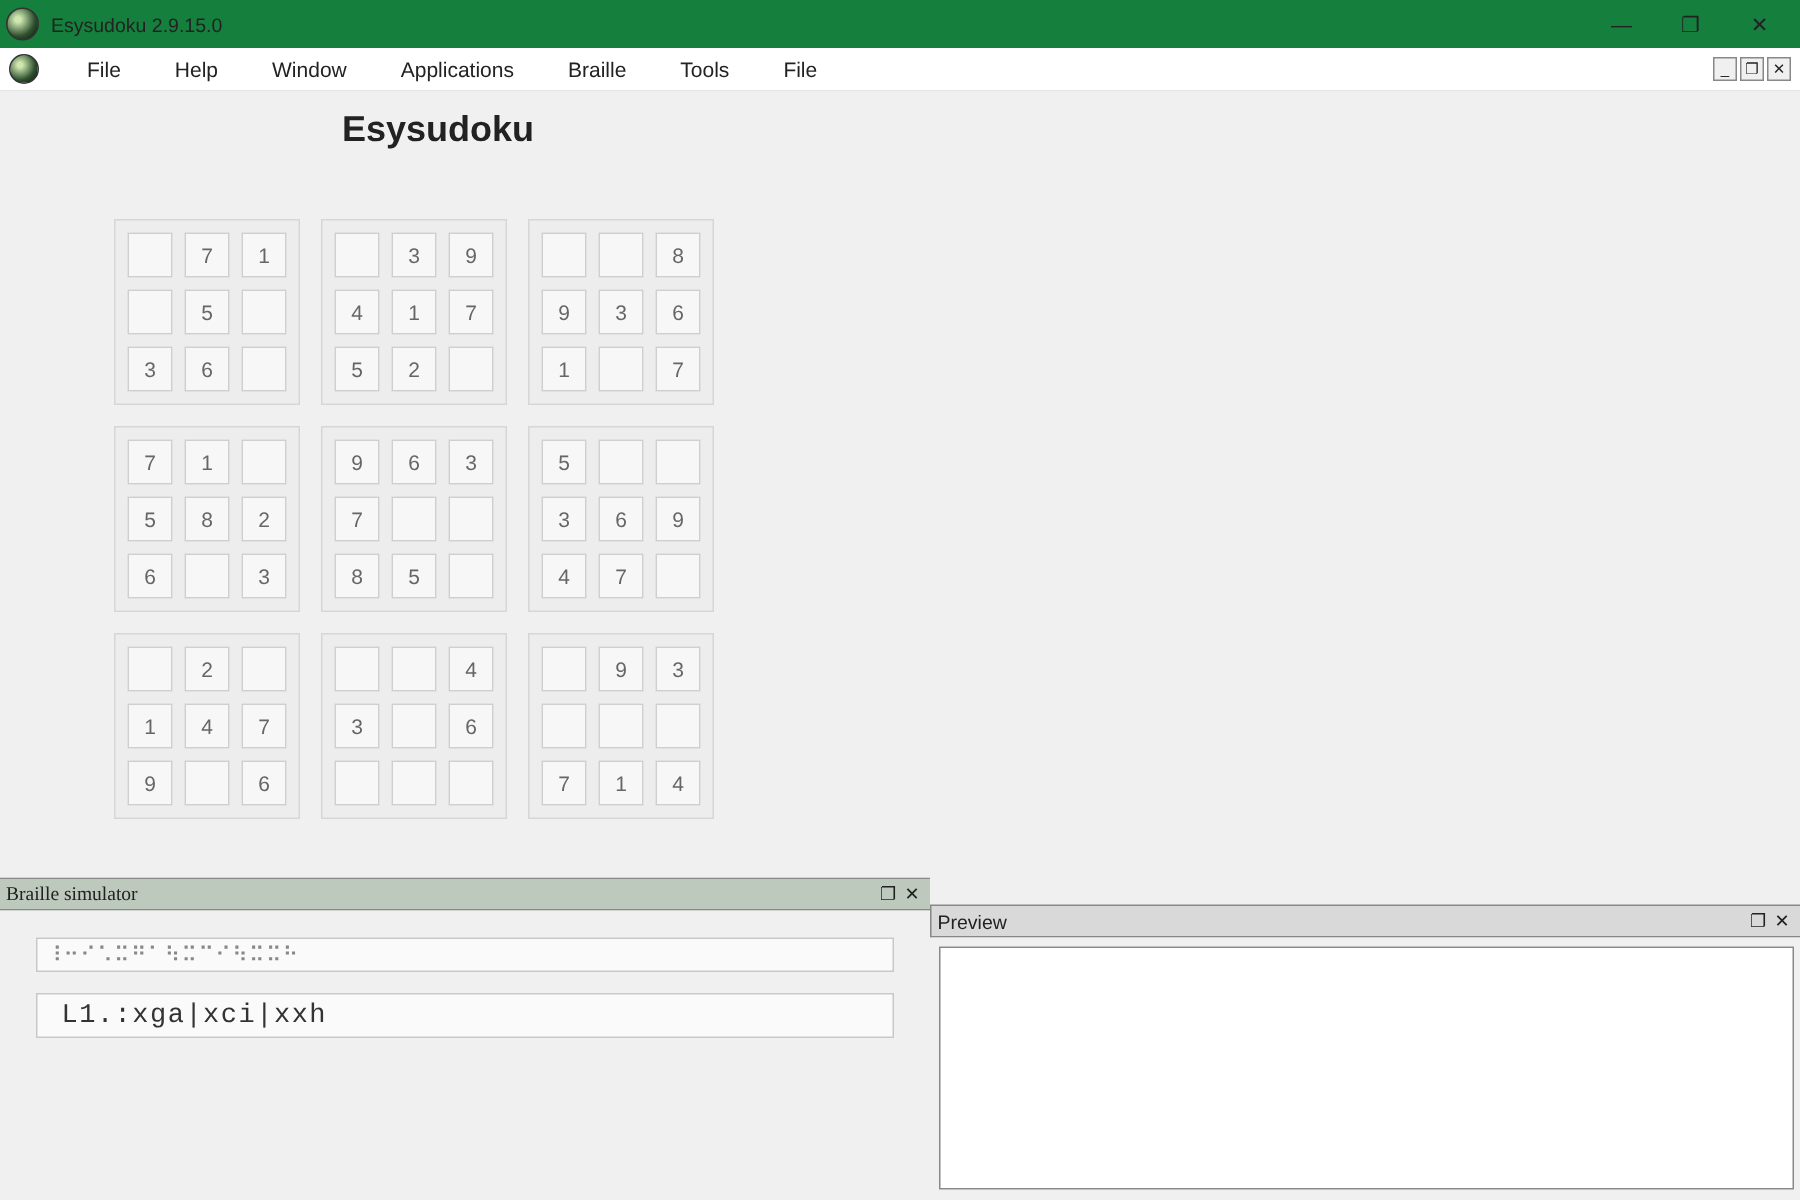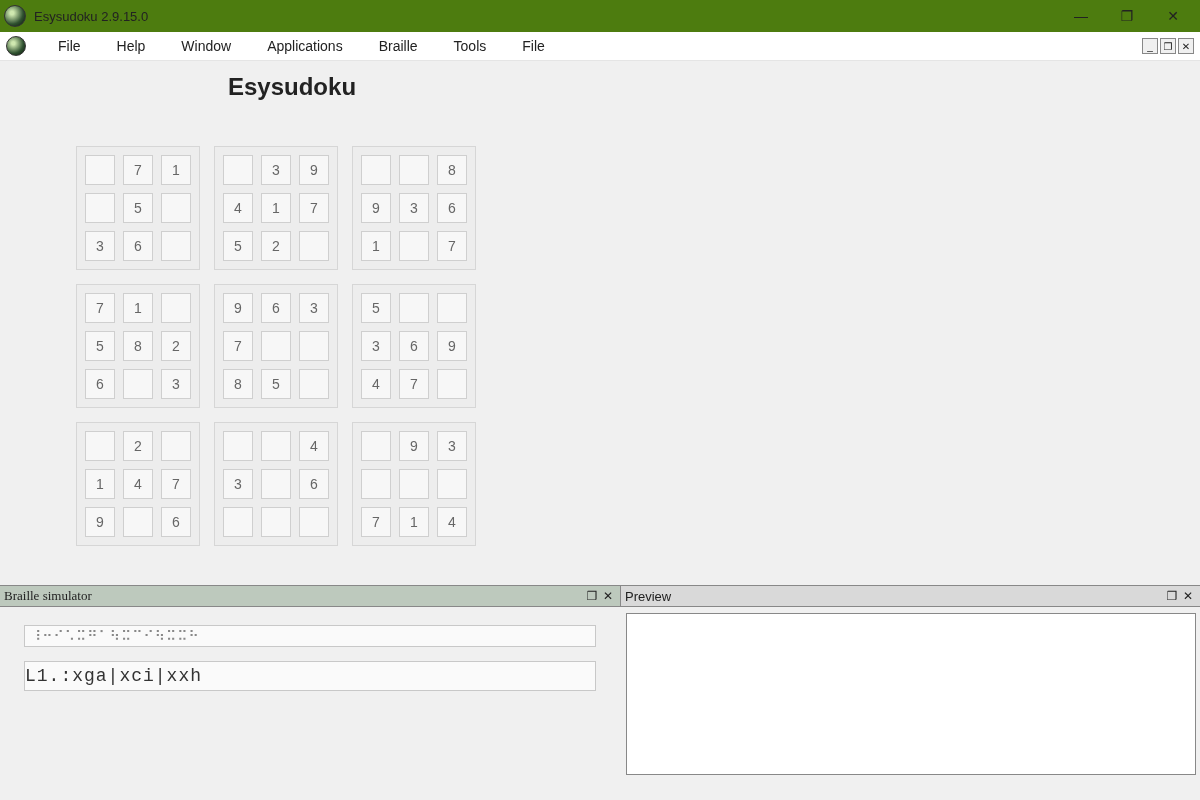--- a/index.html
+++ b/index.html
@@ -11,21 +11,21 @@
     font-family: "Segoe UI", Tahoma, sans-serif;
     font-size: 13px;
     color: #222;
     overflow: hidden;
   }
   
   .title-bar {
     display: flex;
     align-items: center;
     height: 32px;
-    background: #4d7c0f;
+    background: #15803d;
     padding: 0 4px;
   }
   .title-bar .app-icon {
     width: 20px; height: 20px;
     margin-right: 8px;
     border-radius: 50%;
     background: radial-gradient(circle at 35% 35%, #cfe8b0 10%, #2f5130 60%, #051005 100%);
     border: 1px solid #333;
   }
   .title-bar .title-text { font-size: 13px; }
@@ -116,21 +116,21 @@
   
   .bottom {
     display: flex;
     height: 216px;
   }
   .pane {
     display: flex; flex-direction: column;
     border-top: 1px solid #888;
   }
   .pane.left { width: 620px; }
-  .pane.right { flex: 1; }
+  .pane.right { flex: 1; margin-top: 18px; }
   .pane-header {
     height: 20px;
     display: flex; align-items: center;
     padding: 0 4px;
     font-size: 13px;
     border-bottom: 1px solid #888;
   }
   .pane.left .pane-header { background: #bdc9bd; font-family: Liberation Serif, serif; }
   .pane.right .pane-header { background: #d9d9d9; border-left: 1px solid #888; }
   .pane-header .spacer { flex: 1; }
@@ -156,21 +156,21 @@
     font-size: 14px;
     letter-spacing: 1px;
     color: #888;
     white-space: nowrap;
     overflow: hidden;
     margin-bottom: 14px;
   }
   .braille-text {
     border: 1px solid #c8c8c8;
     background: #fafafa;
-    padding: 4px 0;
+    padding: 4px 16px;
     font-family: "Courier New", monospace;
     font-size: 18px;
     color: #333;
     letter-spacing: 1px;
   }
 </style>
 </head>
 <body>
 
 <div class="title-bar">

